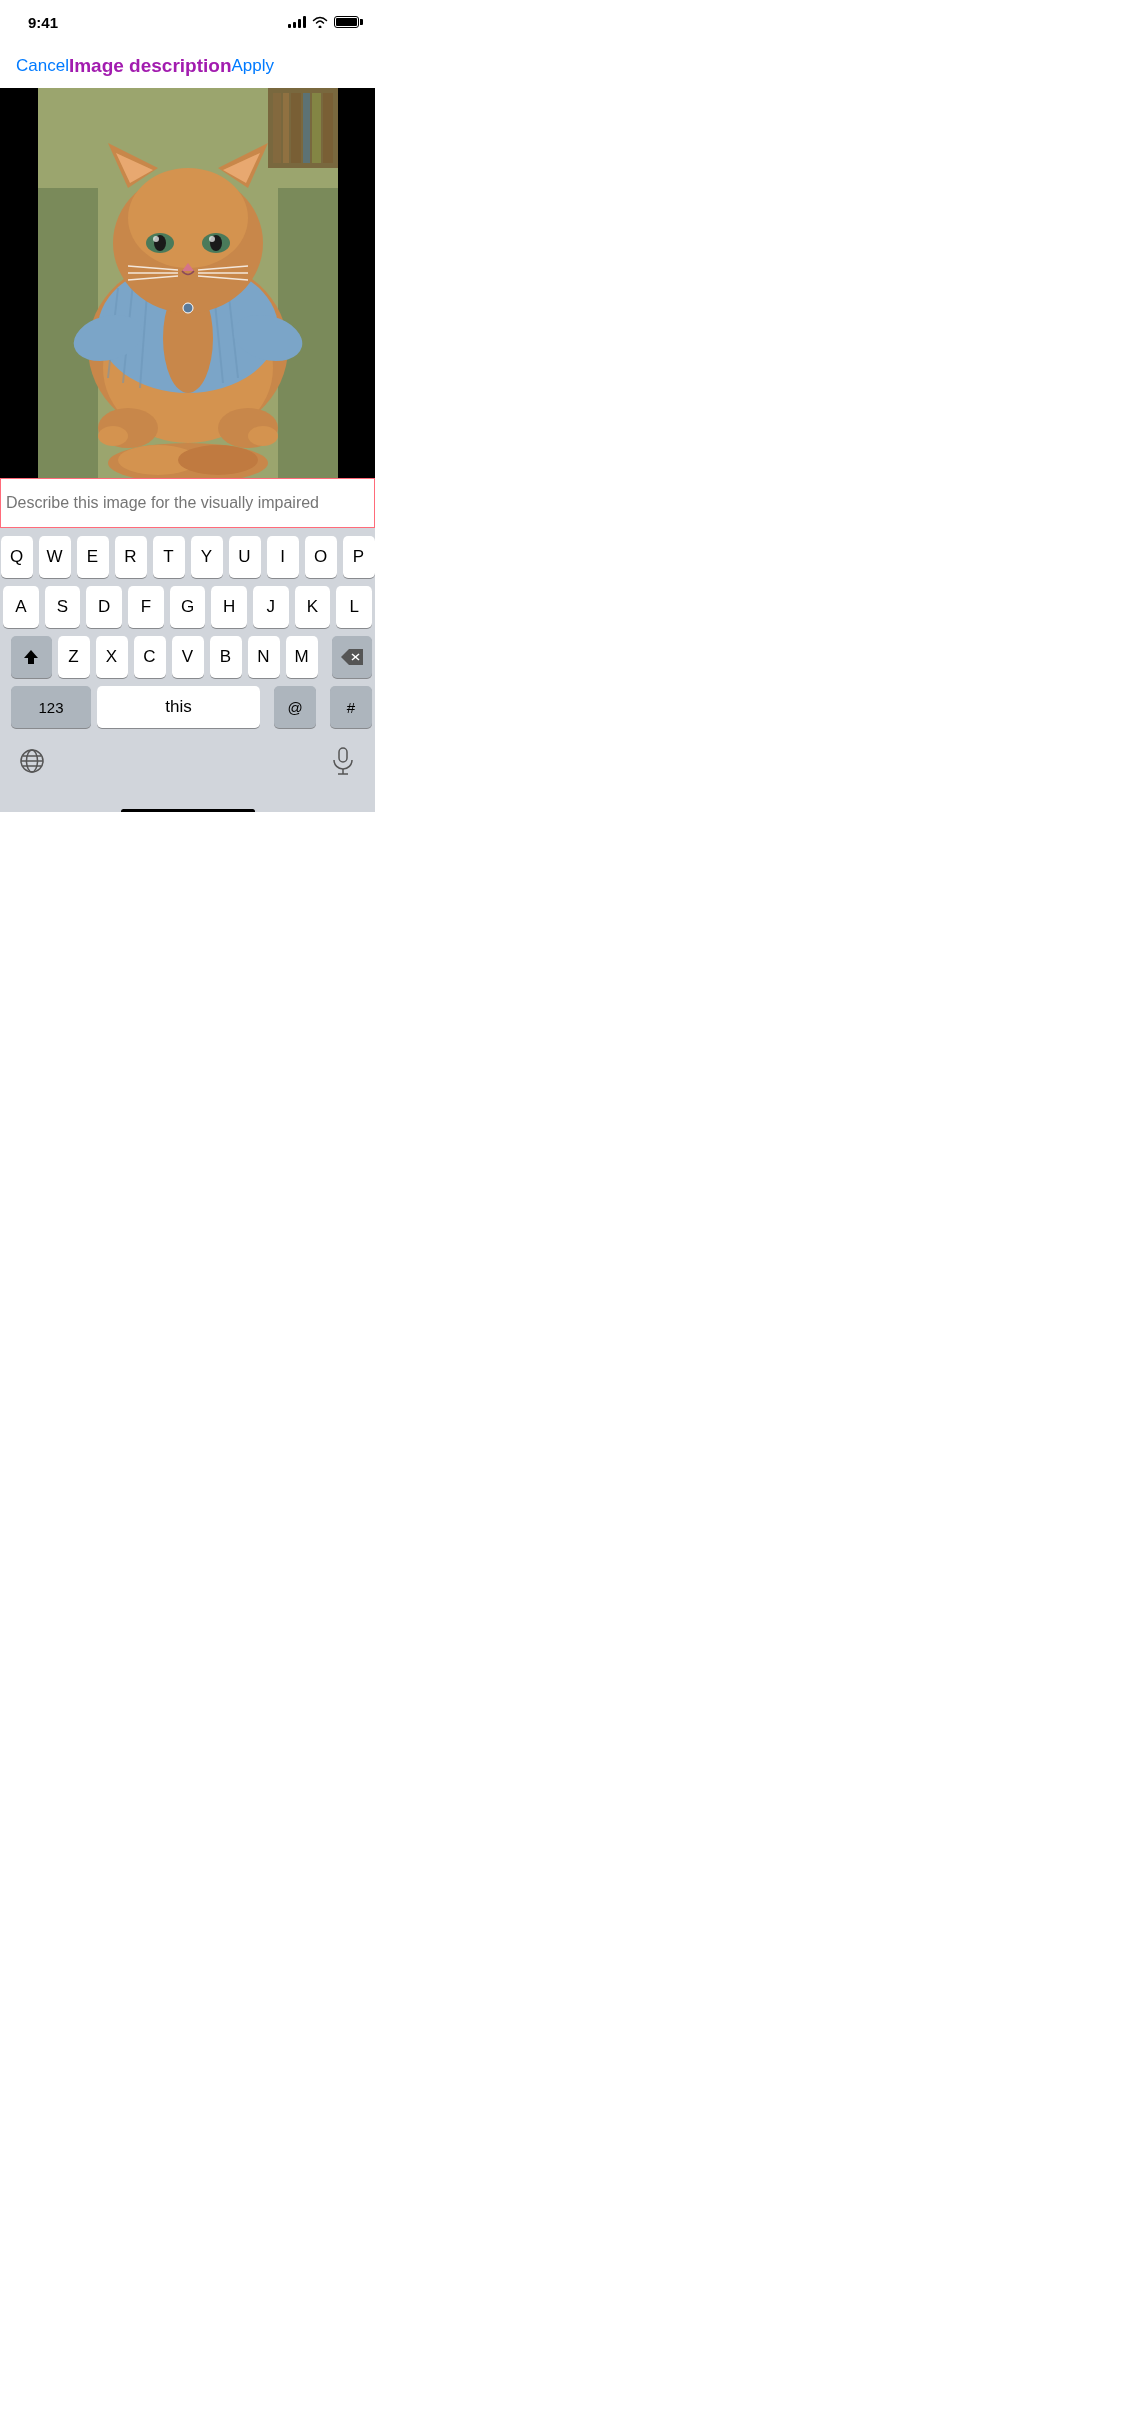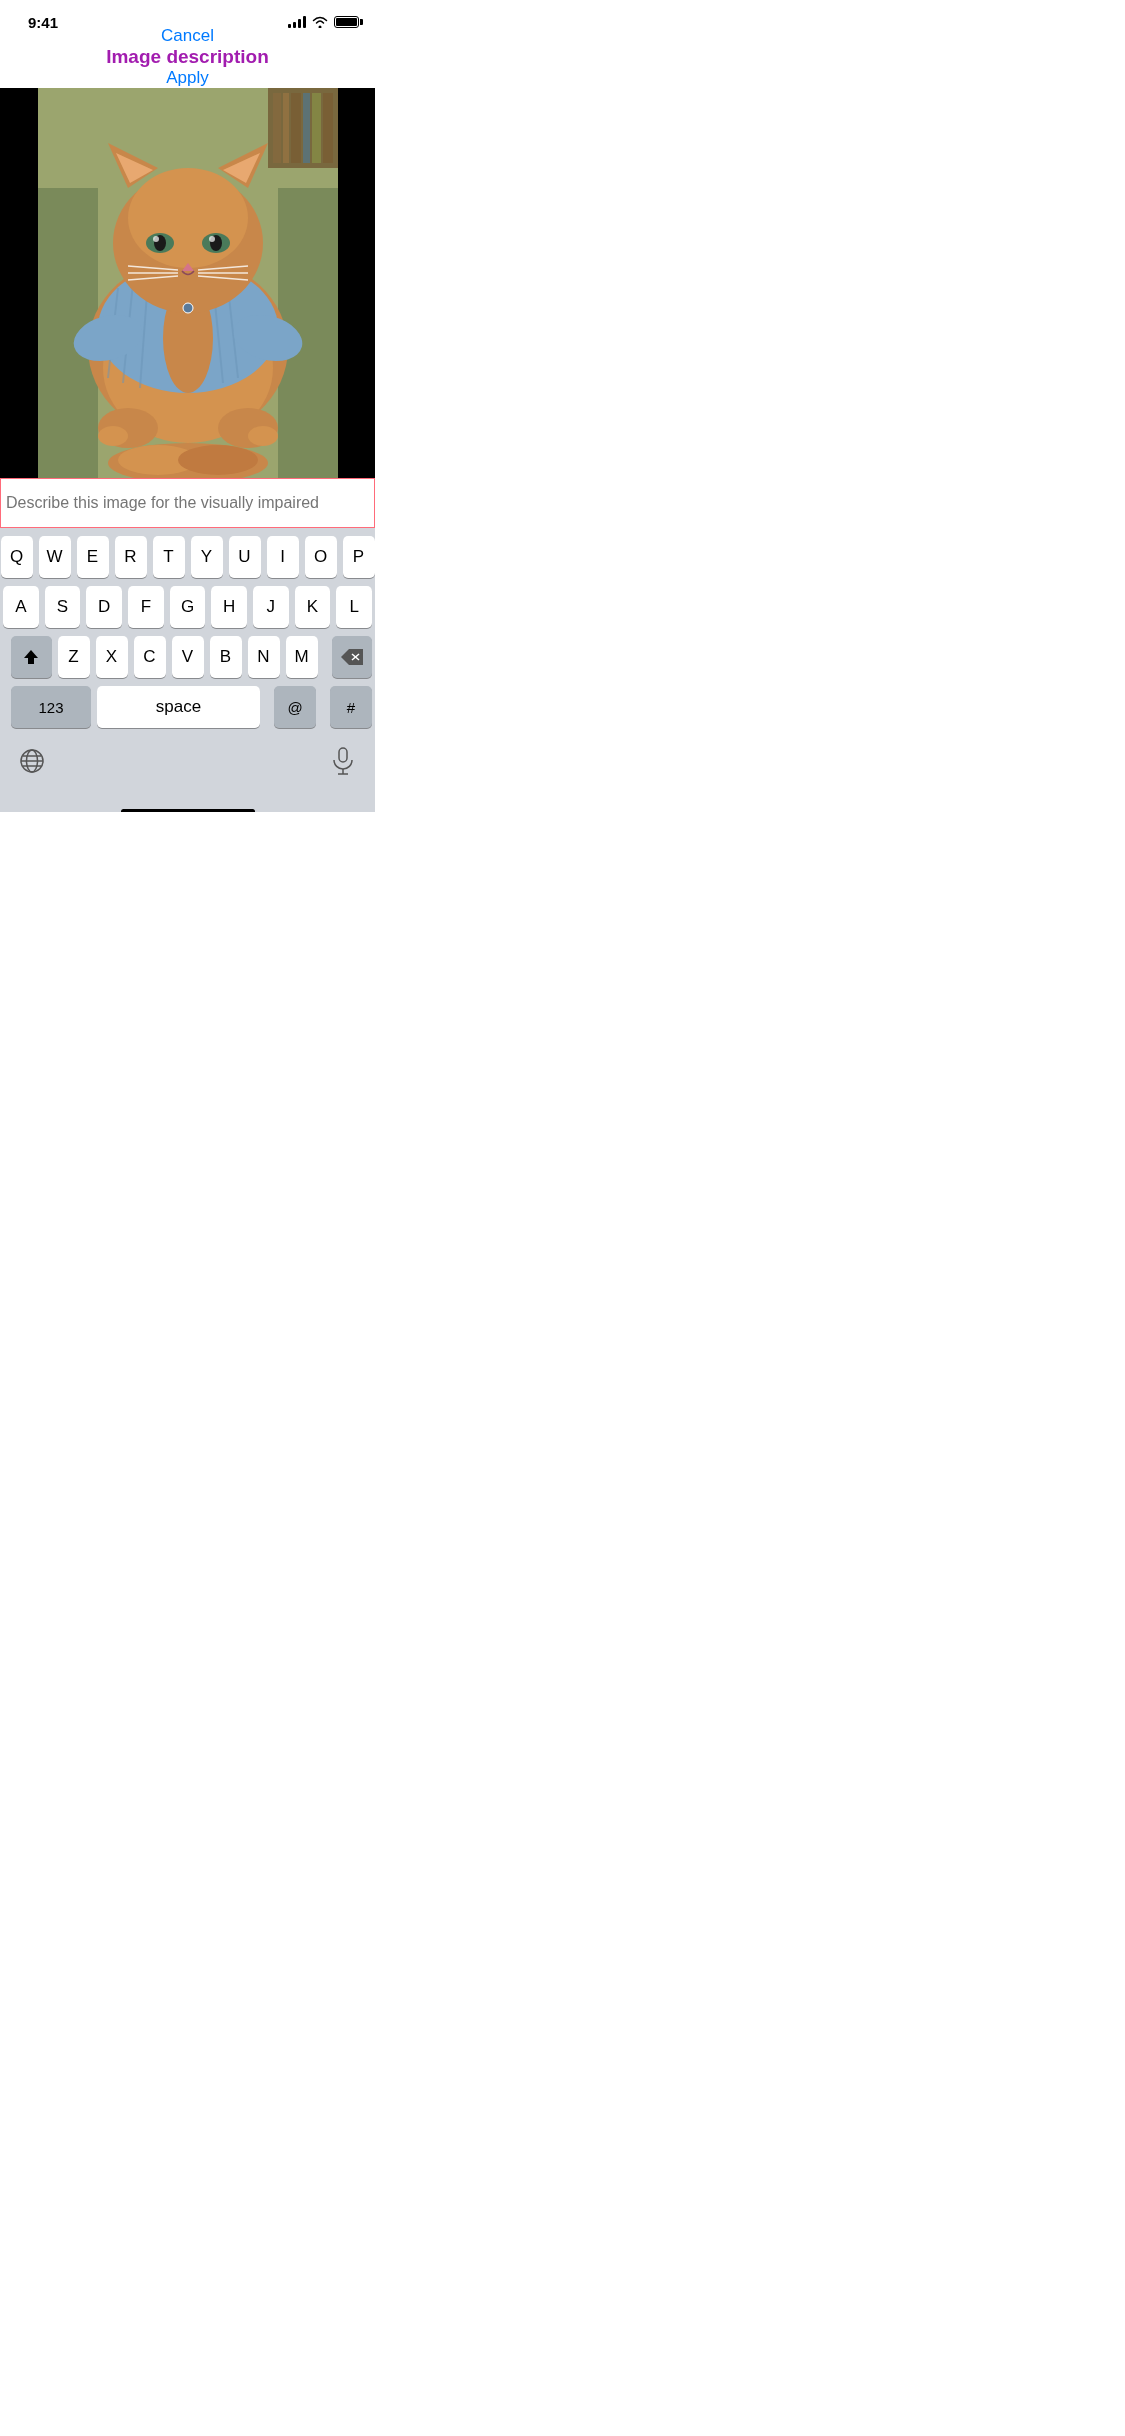--- a/index.html
+++ b/index.html
@@ -78,24 +78,23 @@
       height: 100%;
       background: #000;
       border-radius: 1px;
     }
 
     
     .nav-bar {
       height: 44px;
       display: flex;
       align-items: center;
-      justify-content: flex-end;
+      justify-content: flex-start;
       padding: 0 16px;
       background: #fff;
-      flex-direction: column;
     }
 
     .nav-cancel {
       font-size: 17px;
       color: #007AFF;
       font-weight: 400;
       cursor: pointer;
     }
 
     .nav-title {
@@ -416,21 +415,21 @@
       <svg width="22" height="16" viewBox="0 0 22 16">
         <path d="M8 0L0 8l8 8h14V0H8z" fill="#555"></path>
         <line x1="11" y1="5" x2="18" y2="11" stroke="#fff" stroke-width="1.5"></line>
         <line x1="18" y1="5" x2="11" y2="11" stroke="#fff" stroke-width="1.5"></line>
       </svg>
     </div>
   </div>
 
   <div class="keyboard-row">
     <div class="key special numbers">123</div>
-    <div class="key space">space</div>
+    <div class="key space">this</div>
     <div class="key special at">@</div>
     <div class="key special hash">#</div>
   </div>
 
   <div class="keyboard-bottom-row">
     <div class="bottom-icon">
       <svg width="26" height="26" viewBox="0 0 26 26">
         <circle cx="13" cy="13" r="11" fill="none" stroke="#555" stroke-width="1.5"></circle>
         <ellipse cx="13" cy="13" rx="5.5" ry="11" fill="none" stroke="#555" stroke-width="1.5"></ellipse>
         <line x1="2" y1="13" x2="24" y2="13" stroke="#555" stroke-width="1.5"></line>

